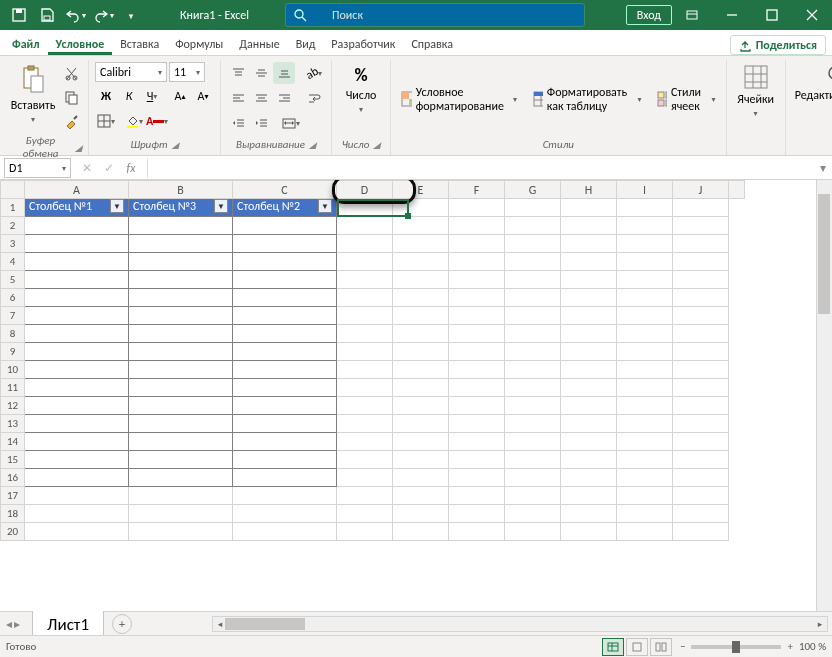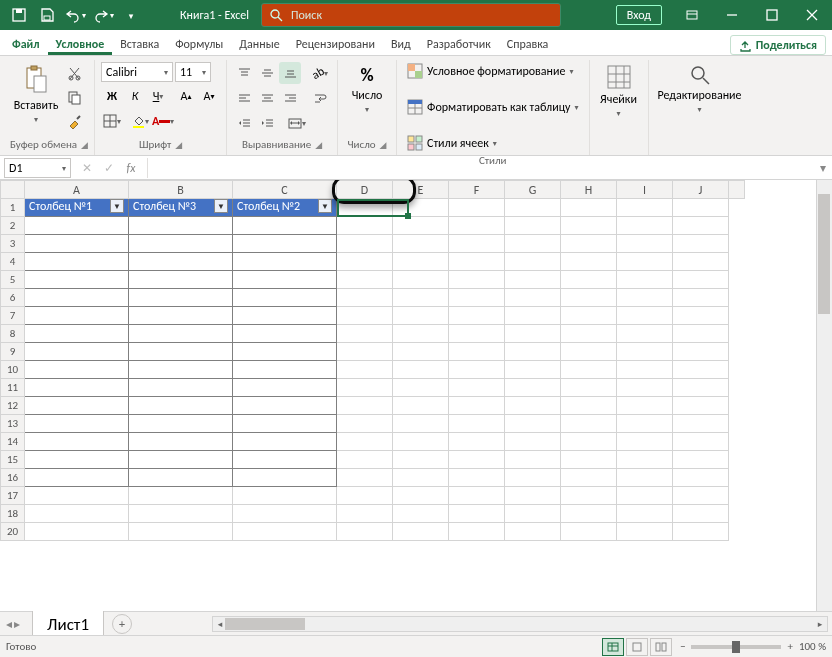--- a/index.html
+++ b/index.html
@@ -2,37 +2,37 @@
 <html><head>
 <meta charset="utf-8">
 <style>
   * { box-sizing: border-box; margin: 0; padding: 0; font-family: "Segoe UI", Calibri, sans-serif; user-select: none; }
   body { width: 832px; height: 657px; background: #fff; overflow: hidden; display: flex; flex-direction: column; }
   
   .titlebar { height: 30px; background: #217346; color: #fff; display: flex; align-items: center; font-size: 12px; }
   .qat { display: flex; align-items: center; gap: 2px; padding: 0 6px; }
   .qat .ico { width: 26px; height: 24px; display: flex; align-items: center; justify-content: center; border-radius: 2px; }
   .title { flex: 0 0 auto; margin-left: 30px; font-size: 12px; }
-  .searchbox { margin-left: 12px; height: 24px; width: 300px; background: #c2410c; border: 1px solid #3d8a67; border-radius: 3px; display: flex; align-items: center; padding: 0 8px; gap: 8px; color: #d6e8de; font-size: 12px; }
+  .searchbox { margin-left: 36px; height: 24px; width: 300px; background: #0369a1; border: 1px solid #3d8a67; border-radius: 3px; display: flex; align-items: center; padding: 0 8px; gap: 25px; color: #d6e8de; font-size: 12px; }
   .spacer { flex: 1; }
-  .signin { border: 1px solid #9fc; padding: 2px 10px; font-size: 12px; border-radius: 2px; margin-right: 10px; }
+  .signin { border: 1px solid #9fc; padding: 2px 10px; font-size: 12px; border-radius: 2px; }
   .winctl { display: flex; }
   .winctl .ico { width: 40px; height: 30px; display: flex; align-items: center; justify-content: center; }
   
   .ribbon-tabs { height: 26px; background: #fff; display: flex; align-items: flex-end; padding-left: 4px; border-bottom: 1px solid #d4d4d4; font-size: 12px; }
   .ribbon-tab { padding: 5px 8px 4px; color: #444; cursor: pointer; }
   .ribbon-tab.file { color: #217346; font-weight: 600; }
   .ribbon-tab.active { color: #217346; font-weight: 600; border-bottom: 3px solid #217346; padding-bottom: 1px; }
   .ribbon-tabs .share { margin-left: auto; margin-right: 6px; color: #217346; font-weight: 600; display: flex; align-items: center; gap: 4px; border: 1px solid #c5e0d0; padding: 2px 8px; border-radius: 3px; }
   
   .ribbon { height: 100px; background: #f3f2f1; border-bottom: 1px solid #d4d4d4; display: flex; padding: 4px 4px 0; font-size: 12px; }
   .group { display: flex; flex-direction: column; border-right: 1px solid #e1dfdd; padding: 2px 6px 0; align-items: center; }
   .group:last-child { border-right: none; }
   .group-body { flex: 1; display: flex; gap: 4px; }
-  .group-label { text-align: center; font-size: 11px; color: #666; padding: 2px 0 4px; display: flex; align-items: center; justify-content: center; gap: 4px; }
+  .group-label { text-align: center; font-size: 11px; color: #666; padding: 2px 0 4px; display: flex; align-items: center; justify-content: center; gap: 4px; font-style: italic; }
   .launcher { font-size: 9px; color: #888; }
   .btncol { display: flex; flex-direction: column; gap: 2px; align-items: center; }
   .bigbtn { width: 46px; display: flex; flex-direction: column; align-items: center; gap: 2px; padding: 2px; border-radius: 3px; }
   .smbtn { width: 22px; height: 22px; display: flex; align-items: center; justify-content: center; border-radius: 3px; font-size: 12px; }
   .rowbtn { display: flex; align-items: center; gap: 4px; padding: 1px 4px; border-radius: 3px; font-size: 12px; }
   .fontname { width: 72px; height: 20px; border: 1px solid #c8c6c4; background: #fff; font-size: 12px; padding: 0 4px; display: flex; align-items: center; justify-content: space-between; }
   .fontsize { width: 36px; height: 20px; border: 1px solid #c8c6c4; background: #fff; font-size: 12px; padding: 0 4px; display: flex; align-items: center; justify-content: space-between; }
   .dd { font-size: 8px; color: #666; }
   
   .formulabar { height: 24px; border-bottom: 1px solid #d4d4d4; display: flex; align-items: center; font-size: 12px; }
@@ -147,21 +147,20 @@
       </div>
   </div>
 </div>
 
 <div class="ribbon-tabs">
   <div class="ribbon-tab file">Файл</div>
   <div class="ribbon-tab active">Условное</div>
   <div class="ribbon-tab">Вставка</div>
   <div class="ribbon-tab">Формулы</div>
   <div class="ribbon-tab">Данные</div>
-  <div class="ribbon-tab">Рецензировани</div>
   <div class="ribbon-tab">Вид</div>
   <div class="ribbon-tab">Разработчик</div>
   <div class="ribbon-tab">Справка</div>
   <div class="share">
     <svg width="13" height="13">
         <path d="M6 3v6M3 6l3-3 3 3M2 10v2h9v-2" fill="none" stroke="#217346" stroke-width="1.3"></path>
       </svg>
     <span>Поделиться</span>
   </div>
 </div>
@@ -367,21 +366,21 @@
         <span class="dd">▾</span>
       </div>
     </div>
     <div class="group-label">
         <span>Число</span>
         <span class="launcher">◢</span>
       </div>
   </div>
 
   <div class="group">
-    <div class="group-body" style="flex-direction:column;gap:18px">
+    <div class="group-body" style="flex-direction:row;gap:8px">
       <div class="rowbtn">
         <svg width="16" height="16">
             <rect x="1" y="1" width="14" height="14" fill="none" stroke="#888"></rect>
             <rect x="1" y="1" width="7" height="7" fill="#f4b183"></rect>
             <rect x="8" y="8" width="7" height="7" fill="#a9d08e"></rect>
           </svg>
         <span>Условное форматирование</span>
           <span class="dd">▾</span>
       </div>
       <div class="rowbtn">

